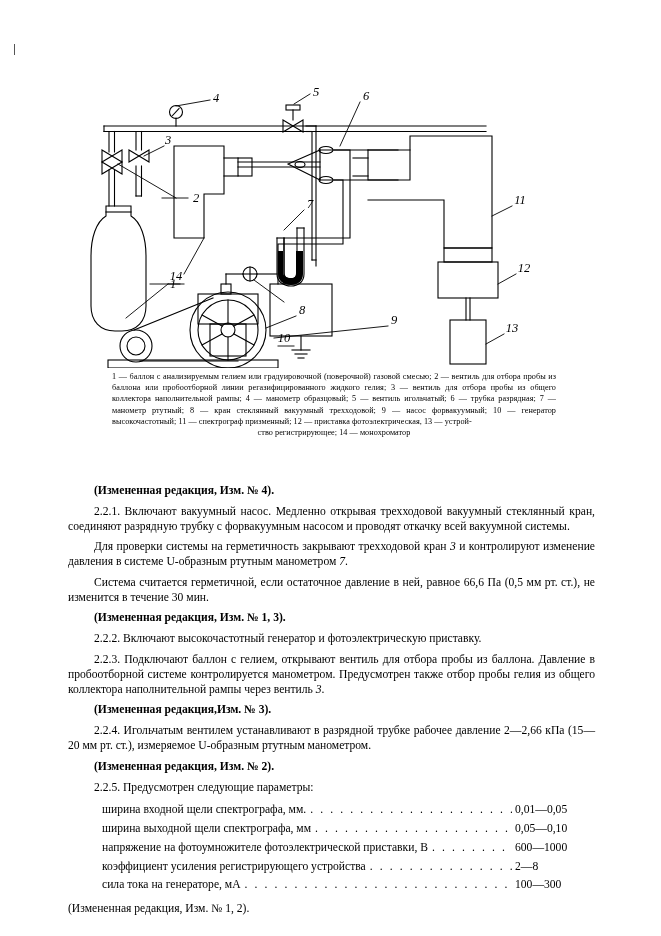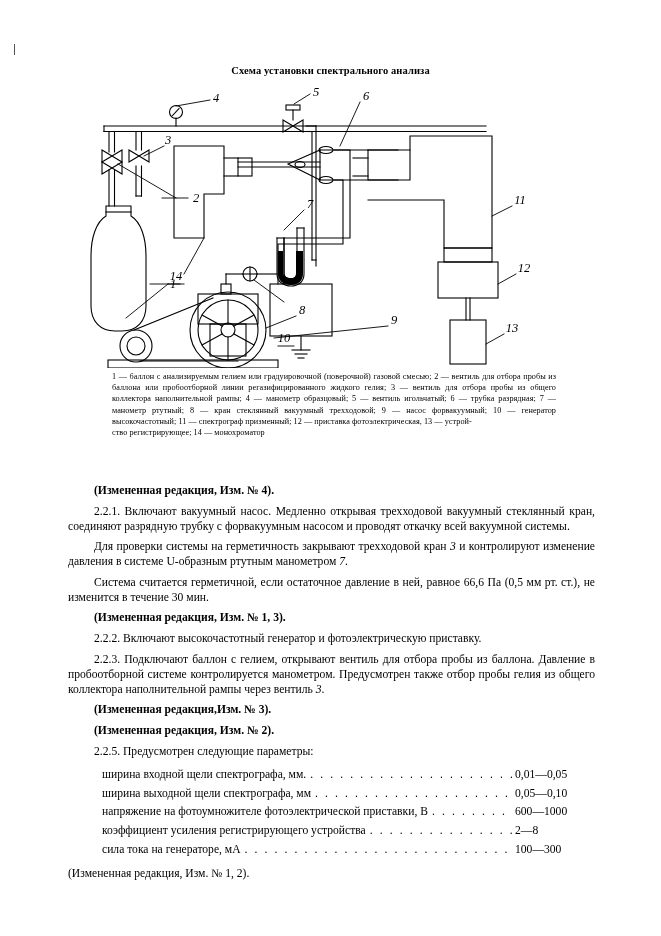--- a/index.html
+++ b/index.html
@@ -71,21 +71,21 @@
     left: 112px;
     width: 444px;
     font-size: 8.2px;
     line-height: 1.37;
     text-align: justify;
     text-justify: inter-word;
     letter-spacing: 0.05px;
   }
   .legend .last-line {
     display: block;
-    text-align: left;
+    text-align: center;
     text-indent: 0;
   }
 
   .fig-number {
     position: absolute;
     top: 455px;
     left: 0;
     width: 661px;
     text-align: center;
     font-size: 10.5px;
@@ -149,21 +149,20 @@
   }
 </style>
 </head>
 <body>
 
 <div class="page">
 
   <div class="edge-mark"></div>
 
 
-  <div class="fig-title">Схема установки спектрального анализа</div>
 
   <div class="figure-wrap">
     <svg width="500" height="280" viewBox="0 0 500 280" xmlns="http://www.w3.org/2000/svg" fill="none" stroke="#000" stroke-width="1.1" stroke-linecap="square">
 
       <g>
         <line x1="16" y1="38" x2="398" y2="38"></line>
         <line x1="16" y1="43.5" x2="398" y2="43.5"></line>
         <line x1="16" y1="38" x2="16" y2="43.5"></line>
       </g>
 
@@ -377,20 +376,21 @@
     <p>Система считается герметичной, если остаточное давление в ней, равное 66,6 Па (0,5 мм рт. ст.), не изменится в течение 30 мин.</p>
 
     <p class="bold">(Измененная редакция, Изм. № 1, 3).</p>
 
     <p>2.2.2. Включают высокочастотный генератор и фотоэлектрическую приставку.</p>
 
     <p><span>2.2.3. Подключают баллон с гелием, открывают вентиль для отбора пробы из баллона. Давление в пробоотборной системе контролируется манометром. Предусмотрен также отбор пробы гелия из общего коллектора наполнительной рампы через вентиль </span><i>3</i><span>.</span></p>
 
     <p class="bold">(Измененная редакция,Изм. № 3).</p>
 
+    <p>2.2.4. Игольчатым вентилем устанавливают в разрядной трубке рабочее давление 2—2,66 кПа (15—20 мм рт. ст.), измеряемое U-образным ртутным манометром.</p>
 
     <p class="bold">(Измененная редакция, Изм. № 2).</p>
 
     <p>2.2.5. Предусмотрен следующие параметры:</p>
 
     <ul class="params">
       <li>
         <span class="pname">ширина входной щели спектрографа, мм.</span>
         <span class="leader">. . . . . . . . . . . . . . . . . . . . . . . . . . . . . . . . . . . . . . . . . . . . . . . . . . . . .</span>
         <span class="pval">0,01—0,05</span>

